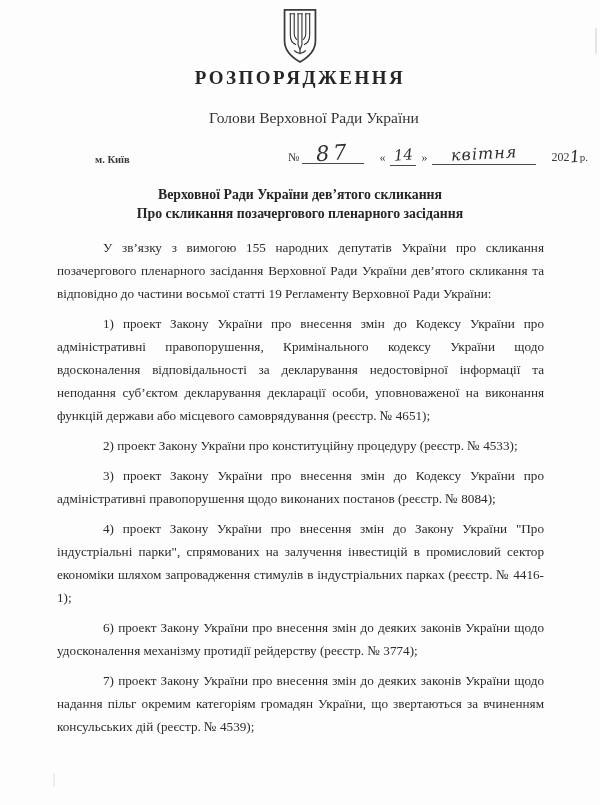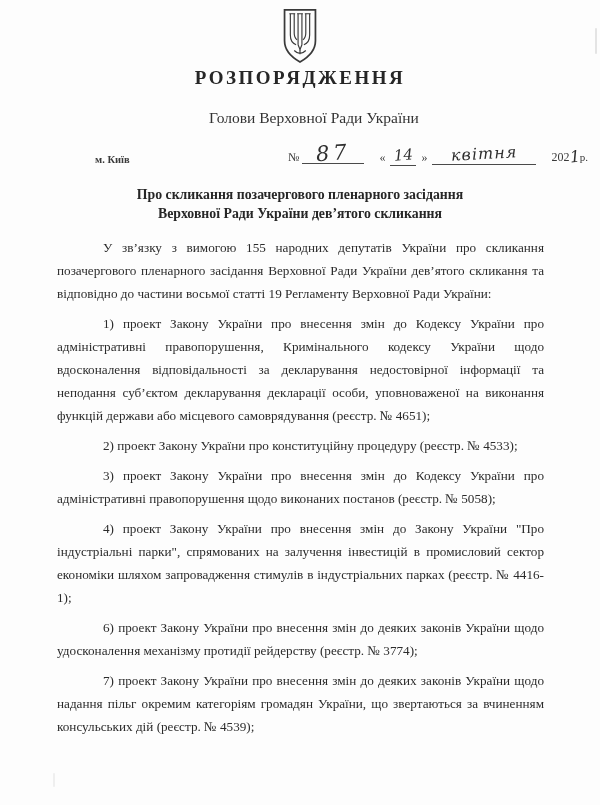--- a/index.html
+++ b/index.html
@@ -94,29 +94,29 @@
       <span class="blank blank-number"><span class="hand hand-number">87</span></span>
       <span class="quote">«</span>
       <span class="blank blank-day"><span class="hand hand-day">14</span></span>
       <span class="quote">»</span>
       <span class="blank blank-month"><span class="hand hand-month">квітня</span></span>
       <span class="year-group"><span>202</span><span class="hand hand-year">1</span><span class="year-suffix">р.</span></span>
     </span>
   </div>
 
   <div class="subject">
+    <div>Верховної Ради України дев’ятого скликання</div>
     <div>Про скликання позачергового пленарного засідання</div>
-    <div>Верховної Ради України дев’ятого скликання</div>
   </div>
 
   <div class="body">
     <p>У зв’язку з вимогою 155 народних депутатів України про скликання позачергового пленарного засідання Верховної Ради України дев’ятого скликання та відповідно до частини восьмої статті 19 Регламенту Верховної Ради України:</p>
     <p>1) проект Закону України про внесення змін до Кодексу України про адміністративні правопорушення, Кримінального кодексу України щодо вдосконалення відповідальності за декларування недостовірної інформації та неподання суб’єктом декларування декларації особи, уповноваженої на виконання функцій держави або місцевого самоврядування (реєстр. № 4651);</p>
     <p>2) проект Закону України про конституційну процедуру (реєстр. № 4533);</p>
-    <p>3) проект Закону України про внесення змін до Кодексу України про адміністративні правопорушення щодо виконаних постанов (реєстр. № 5058);</p>
+    <p>3) проект Закону України про внесення змін до Кодексу України про адміністративні правопорушення щодо виконаних постанов (реєстр. № 8084);</p>
     <p>4) проект Закону України про внесення змін до Закону України "Про індустріальні парки", спрямованих на залучення інвестицій в промисловий сектор економіки шляхом запровадження стимулів в індустріальних парках (реєстр. № 4416-1);</p>
     <p>6) проект Закону України про внесення змін до деяких законів України щодо удосконалення механізму протидії рейдерству (реєстр. № 3774);</p>
     <p>7) проект Закону України про внесення змін до деяких законів України щодо надання пільг окремим категоріям громадян України, що звертаються за вчиненням консульських дій (реєстр. № 4539);</p>
   </div>
 
   <div class="speck speck-1"></div>
   <div class="speck speck-2"></div>
 
 </div>
 

